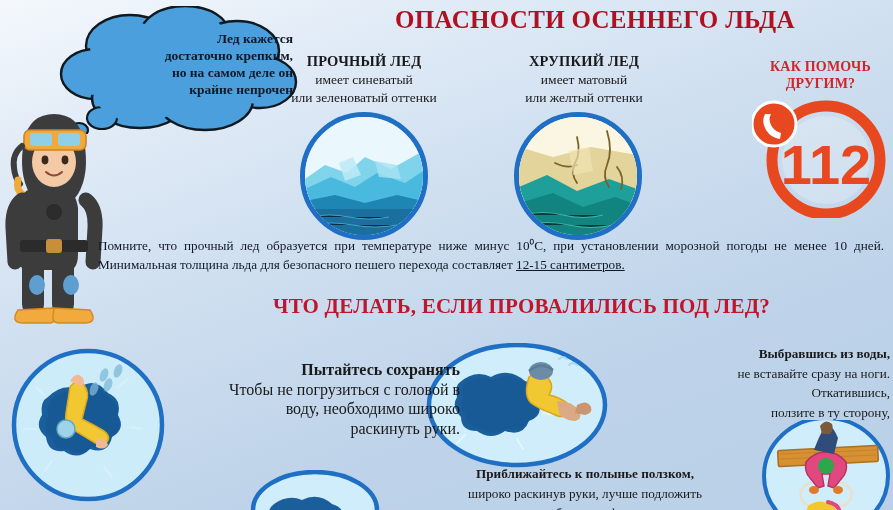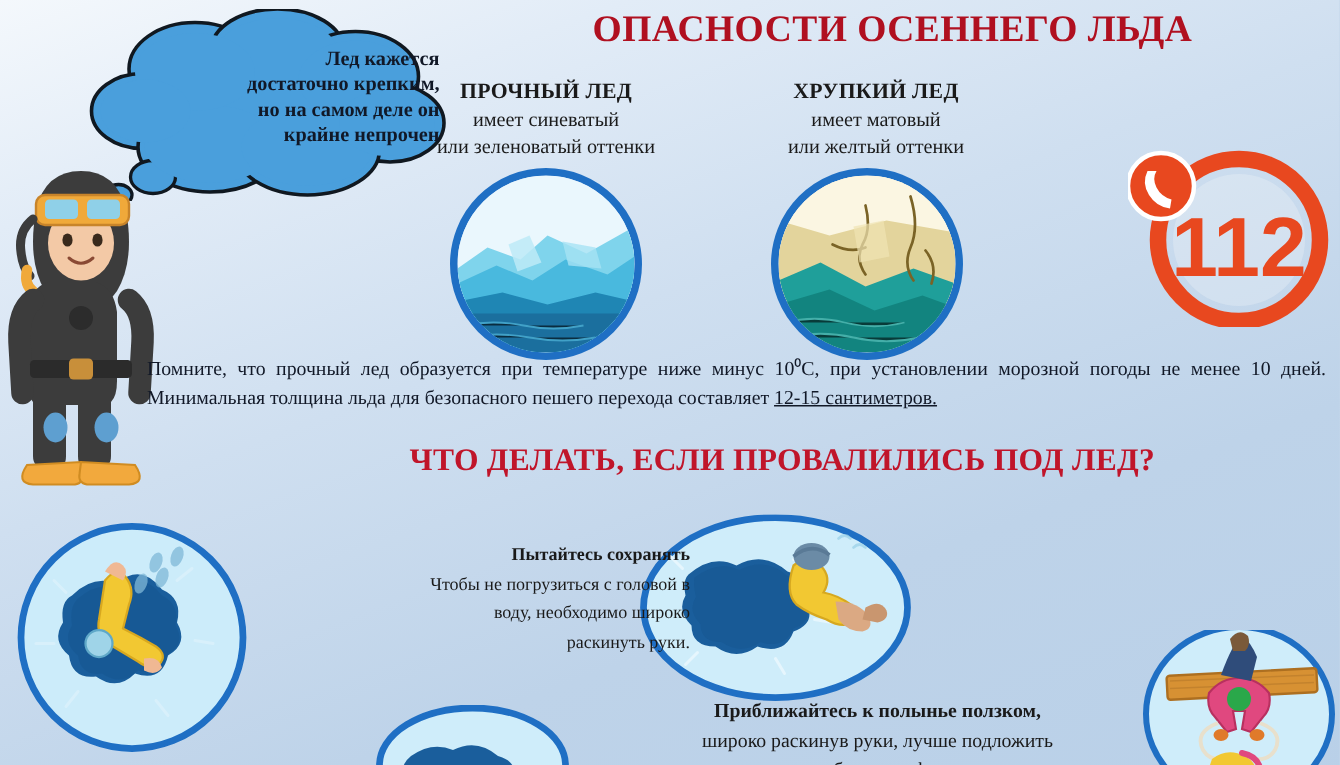--- a/index.html
+++ b/index.html
@@ -94,21 +94,21 @@
 
   
   #hole-left  { left: 8px;  top: 345px; width: 160px; height: 160px; }
   #hole-mid   { left: 425px; top: 343px; width: 185px; height: 125px; }
   #hole-mid2  { left: 250px; top: 470px; width: 130px; height: 48px; }
   #rescue-br  { left: 762px; top: 420px; width: 128px; height: 92px; }
 
   
   #calm-text {
     left: 148px; top: 360px; width: 312px;
-    font-size: 12px; line-height: 19.5px; color: #1a1a1a;
+    font-size: 16px; line-height: 19.5px; color: #1a1a1a;
     text-align: right;
   }
   #out-text {
     left: 614px; top: 344px; width: 276px;
     font-size: 13.2px; line-height: 19.5px; color: #1a1a1a;
     text-align: right;
   }
   #approach-text {
     left: 420px; top: 464px; width: 330px;
     font-size: 13.2px; line-height: 19.5px; color: #1a1a1a;
@@ -236,20 +236,24 @@
       <g stroke="#7a6326" stroke-width="1.8" fill="none" stroke-linecap="round">
         <path d="M58 20 q4 16 -2 26 q-5 10 2 20"></path>
         <path d="M88 14 q6 20 0 34 q-5 12 2 22"></path>
         <path d="M36 46 q12 6 22 2"></path>
         <path d="M98 50 q8 10 4 22"></path>
       </g>
       <path d="M50 34 L70 30 L74 54 L54 58 Z" fill="#efe4b4" opacity=".7"></path>
     </svg>
   </div>
 
+  <div class="abs" id="help-title">
+    <div>КАК ПОМОЧЬ</div>
+    <div>ДРУГИМ?</div>
+  </div>
   <div class="abs" id="badge112">
     <svg width="138" height="120" viewBox="0 0 138 120">
       <circle cx="74" cy="62" r="54" fill="none" stroke="#e8481f" stroke-width="11"></circle>
       <circle cx="74" cy="62" r="44" fill="#fdfdfd" opacity=".25"></circle>
       <circle cx="22" cy="26" r="22" fill="#e8481f"></circle>
       <circle cx="22" cy="26" r="22" fill="none" stroke="#ffffff" stroke-width="3"></circle>
       <path d="M13 16 q-4 8 1 16 q5 8 14 9 l1 -6 q-7 -2 -10 -8 q-3 -6 0 -11 z" fill="#ffffff"></path>
       <text x="74" y="86" font-family="Liberation Sans, sans-serif" font-size="56" font-weight="bold" fill="#e8481f" text-anchor="middle">112</text>
     </svg>
   </div>
@@ -354,20 +358,26 @@
     </svg>
   </div>
 
   <div class="abs" id="calm-text">
     <div class="t-bold">Пытайтесь сохранять</div>
     <div>Чтобы не погрузиться с головой в</div>
     <div>воду, необходимо широко</div>
     <div>раскинуть руки.</div>
   </div>
 
+  <div class="abs" id="out-text">
+    <div class="t-bold">Выбравшись из воды,</div>
+    <div>не вставайте сразу на ноги.</div>
+    <div>Откатившись,</div>
+    <div>ползите в ту сторону,</div>
+  </div>
 
   <div class="abs" id="approach-text">
     <div class="t-bold">Приближайтесь к полынье ползком,</div>
     <div>широко раскинув руки, лучше подложить</div>
     <div>под себя лыжи, фанеру</div>
   </div>
 
 </div>
 
 </body></html>

